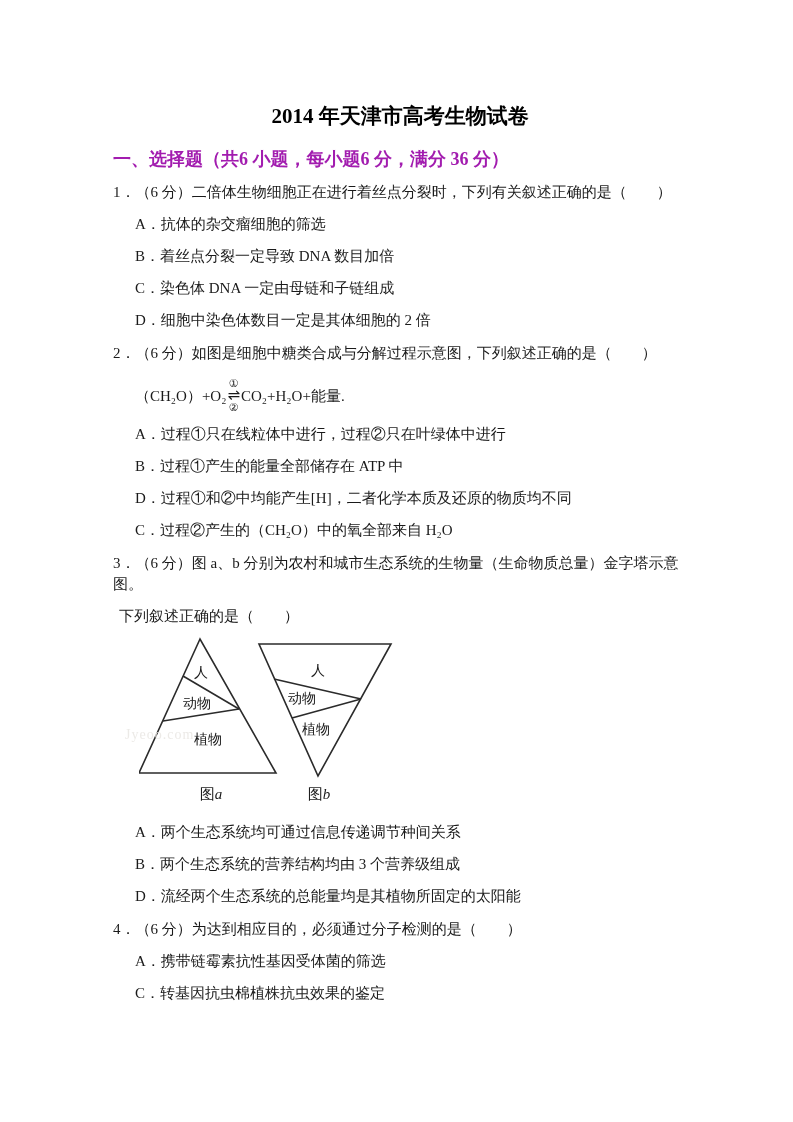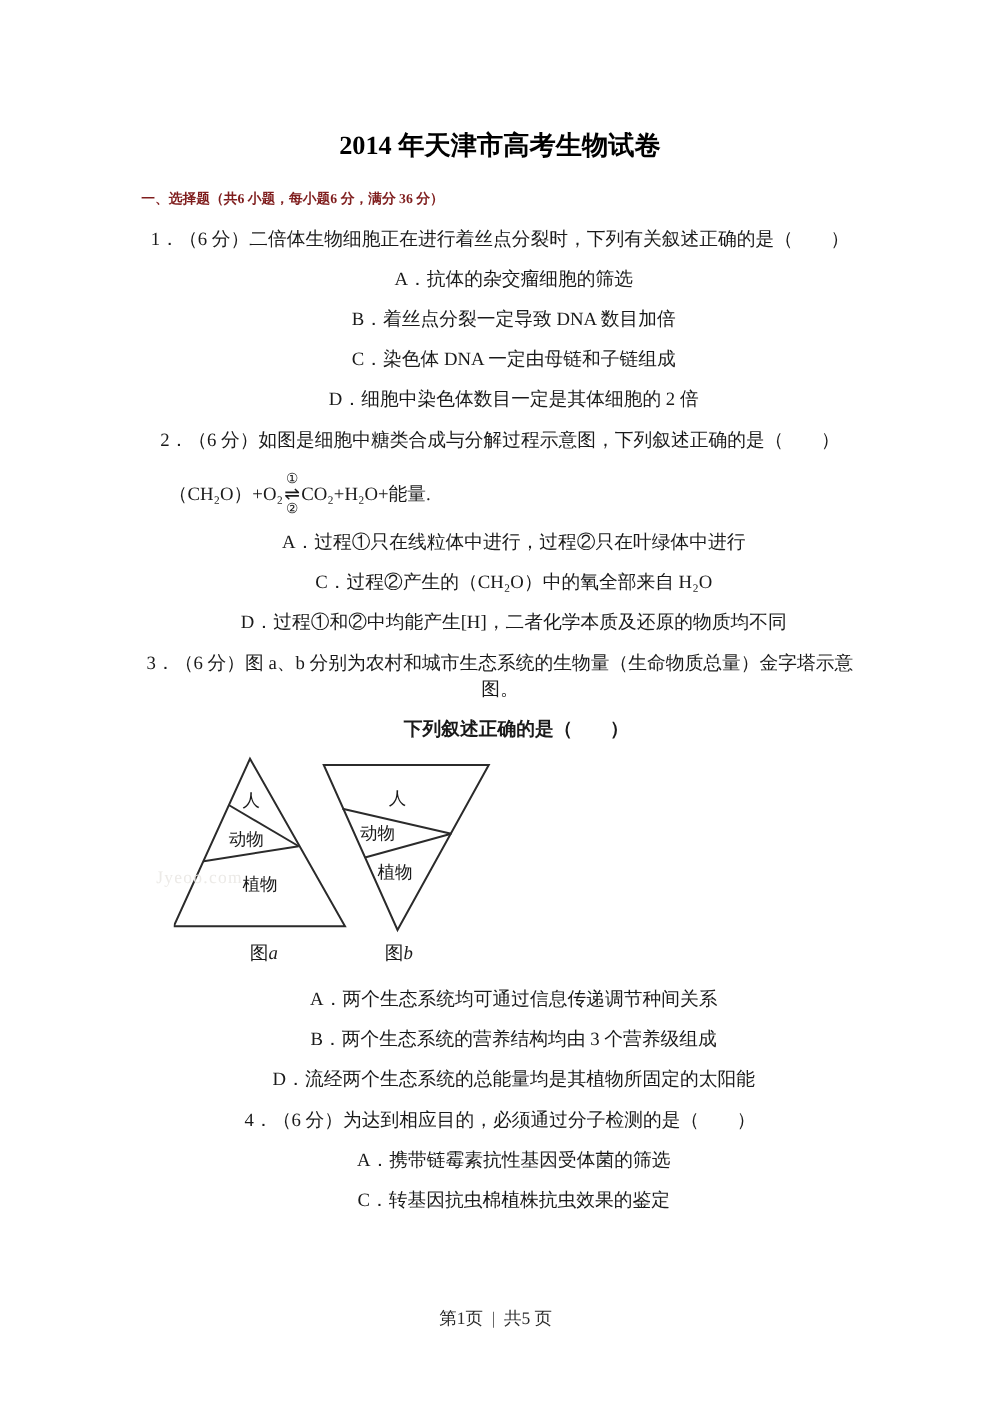--- a/index.html
+++ b/index.html
@@ -16,34 +16,34 @@
   .title{
     margin:0 0 0 0;
     text-align:center;
     font-size:21px;
     line-height:26px;
     font-weight:bold;
     color:#000;
   }
   .section-heading{
     margin:19px 0 0 0;
-    font-size:11px;
+    font-size:18px;
     line-height:22px;
     font-weight:bold;
-    color:#7f1d1d;
+    color:#a21caf;
   }
-  .question{margin:0;padding:0;text-align:center;}
+  .question{margin:0;padding:0;}
   .line{
     font-size:15px;
     line-height:21px;
     margin:11px 0 0 0;
   }
   .stem{margin-top:12px;}
   .opt{margin-left:22px;}
-  .indent{margin-left:26px;font-weight:bold;}
+  .indent{margin-left:6px;}
   .equation{
     display:flex;
     align-items:center;
     margin:14px 0 10px 22px;
     font-size:15px;
     line-height:18px;
   }
   .eq-stack{
     display:inline-flex;
     flex-direction:column;
@@ -112,22 +112,23 @@
     <div class="equation">
       <span>（CH₂O）+O₂</span>
       <span class="eq-stack">
         <span class="eq-circ">①</span>
         <span class="eq-arrow">⇌</span>
         <span class="eq-circ">②</span>
       </span>
       <span>CO₂+H₂O+能量.</span>
     </div>
     <p class="line opt">A．过程①只在线粒体中进行，过程②只在叶绿体中进行</p>
+    <p class="line opt">B．过程①产生的能量全部储存在 ATP 中</p>
+    <p class="line opt">D．过程①和②中均能产生[H]，二者化学本质及还原的物质均不同</p>
     <p class="line opt">C．过程②产生的（CH₂O）中的氧全部来自 H₂O</p>
-    <p class="line opt">D．过程①和②中均能产生[H]，二者化学本质及还原的物质均不同</p>
   </section>
 
   <section class="question">
     <p class="line stem">3．（6 分）图 a、b 分别为农村和城市生态系统的生物量（生命物质总量）金字塔示意图。</p>
     <p class="line indent">下列叙述正确的是（　　）</p>
 
     <div class="figure-wrap">
       <span class="watermark">Jyeoo.com</span>
       <svg width="345" height="180" viewBox="0 0 345 180">
 
@@ -158,17 +159,14 @@
     <p class="line opt">B．两个生态系统的营养结构均由 3 个营养级组成</p>
     <p class="line opt">D．流经两个生态系统的总能量均是其植物所固定的太阳能</p>
   </section>
 
   <section class="question">
     <p class="line stem">4．（6 分）为达到相应目的，必须通过分子检测的是（　　）</p>
     <p class="line opt">A．携带链霉素抗性基因受体菌的筛选</p>
     <p class="line opt">C．转基因抗虫棉植株抗虫效果的鉴定</p>
   </section>
 
-  <div class="footer">
-    <span>第1页</span><span class="sep">|</span><span>共5 页</span>
-  </div>
 
 </div>
 
 </body></html>

